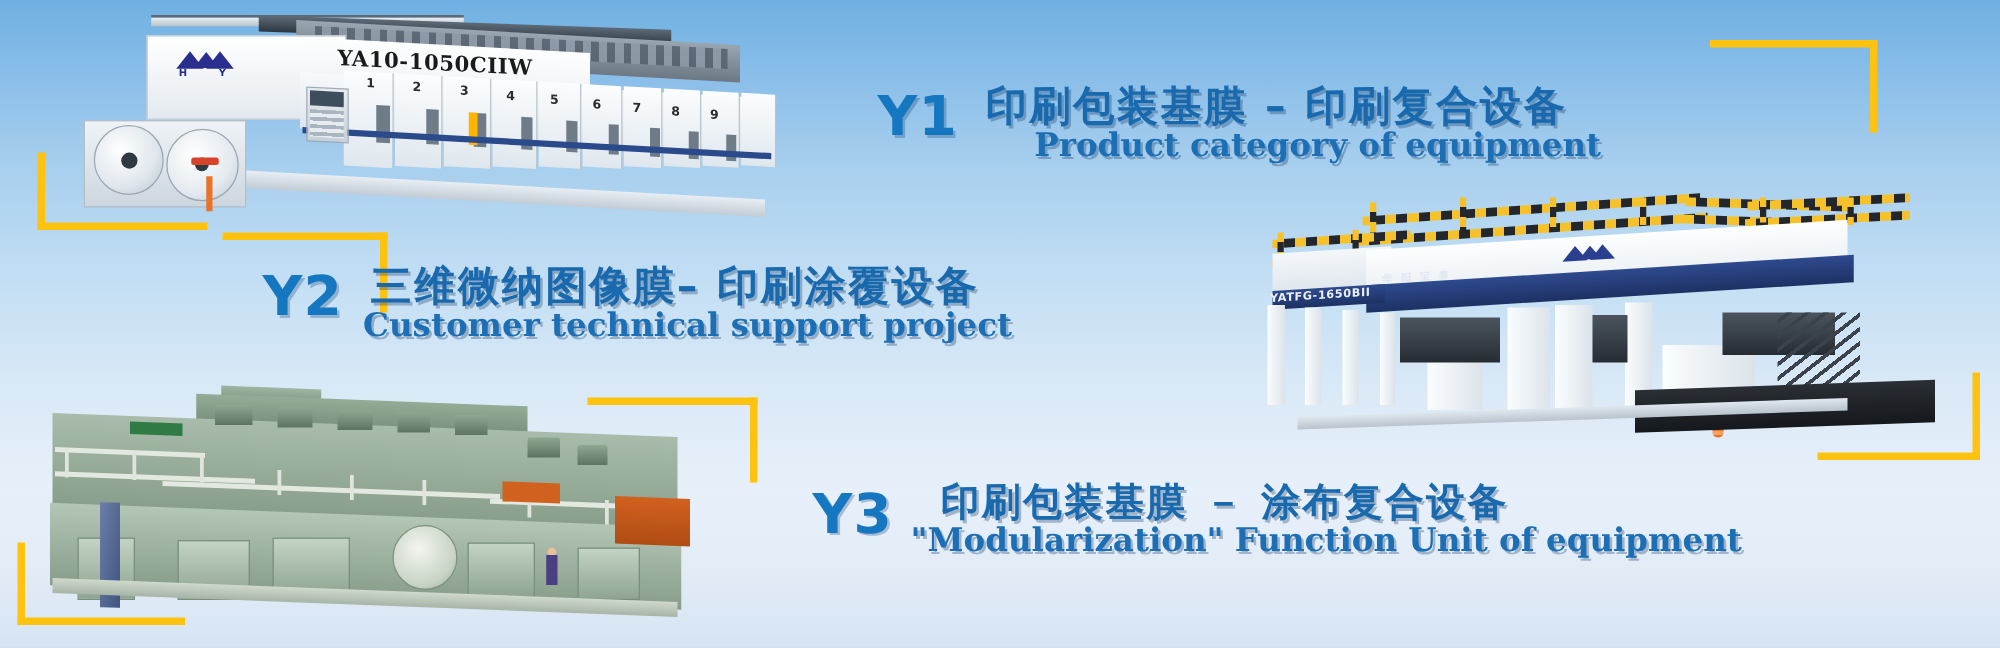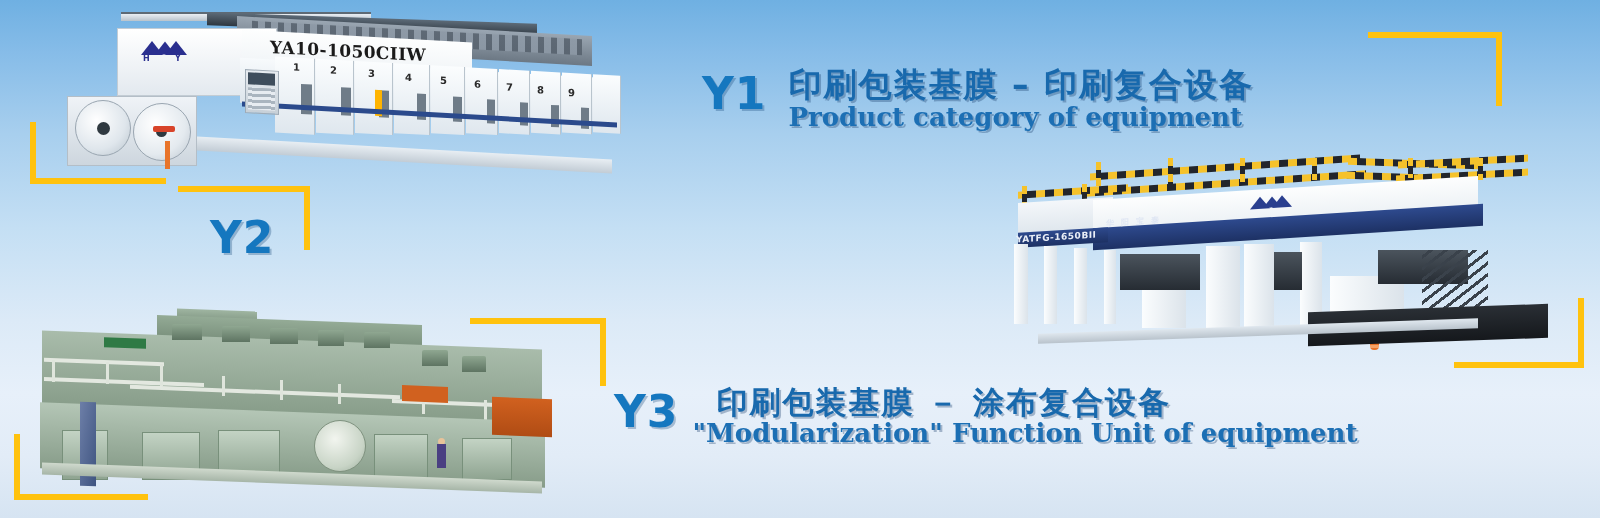--- a/index.html
+++ b/index.html
@@ -322,29 +322,33 @@
       <span class="body"></span>
     </div>
 
     <div class="m3-floor"></div>
   </div>
 
   <div class="txtblock" style="left:702px; top:68px;">
     <span class="ylabel" style="font-size:44px; margin-right:22px; margin-top:4px;">Y1</span>
     <span class="tcol">
       <span class="cn" style="font-size:33px;">印刷包装基膜 – 印刷复合设备</span>
-      <span class="en" style="font-size:26px; margin-top:1px;">Product category of equipment</span>
+      <span class="en" style="font-size:26px; margin-top:1px;margin-left:39px;">Product category of equipment</span>
     </span>
   </div>
 
   <div class="txtblock" style="left:210px; top:212px;">
     <span class="ylabel" style="font-size:44px; margin-right:22px; margin-top:4px;">Y2</span>
-  </div>
-
-  <div class="txtblock" style="left:614px; top:386px;">
+    <span class="tcol">
+      <span class="cn" style="font-size:33px;">三维微纳图像膜– 印刷涂覆设备</span>
+      <span class="en" style="font-size:26px; margin-top:1px; margin-left:-6px;">Customer technical support project</span>
+    </span>
+  </div>
+
+  <div class="txtblock" style="left:650px; top:386px;">
     <span class="ylabel" style="font-size:44px; margin-right:22px; margin-top:4px;">Y3</span>
     <span class="tcol">
       <span class="cn" style="font-size:31px;margin-left:16px;">印刷包装基膜 －  涂布复合设备</span>
       <span class="en" style="font-size:26px; margin-top:1px; margin-left:-8px;">"Modularization" Function Unit of equipment</span>
     </span>
   </div>
 
 </div>
 
 </body></html>

